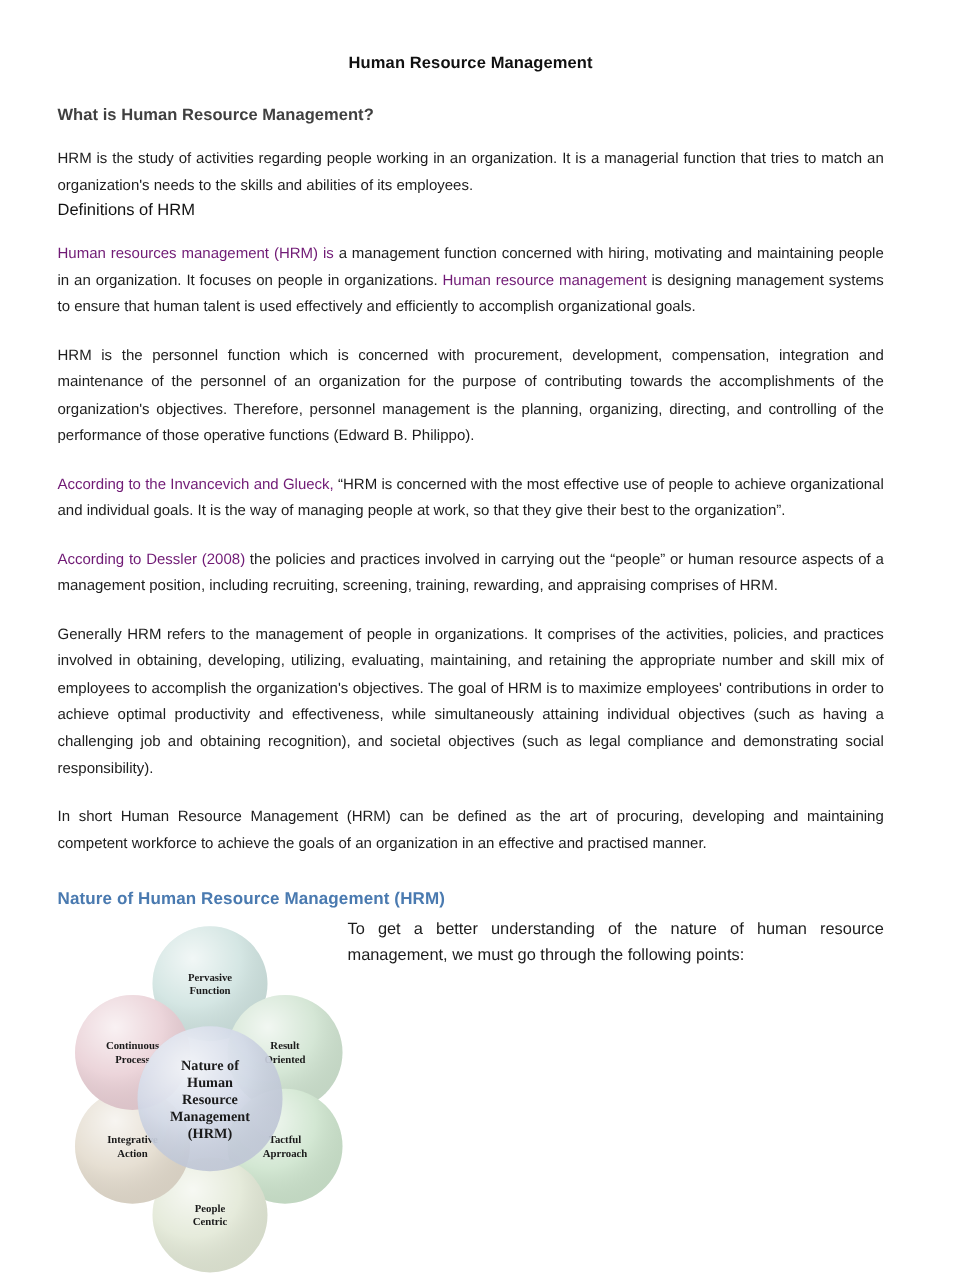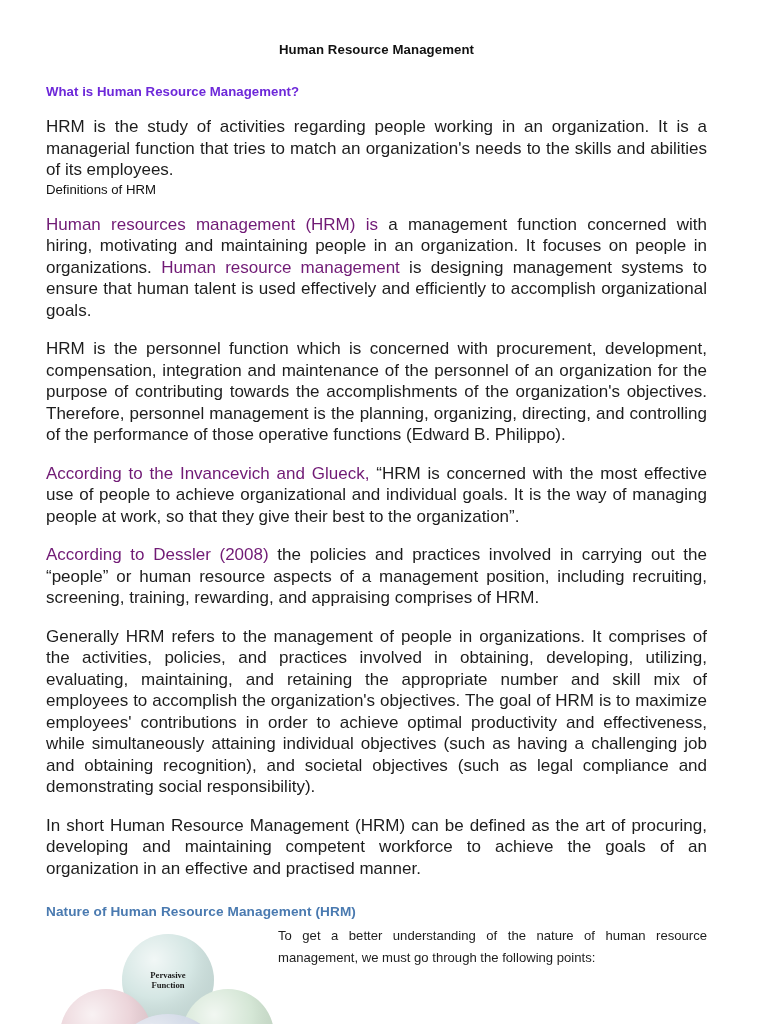--- a/index.html
+++ b/index.html
@@ -28,26 +28,26 @@
     font-size: 13.2px;
     letter-spacing: 0.1px;
     margin: 6px 0 0 0;
     color: #111;
   }
 
   h2.section-q {
     font-weight: bold;
     font-size: 13.2px;
     margin: 27px 0 0 0;
-    color: #6d28d9;
+    color: #404040;
     letter-spacing: 0.05px;
   }
 
   p.body {
-    font-size: 17px;
+    font-size: 12px;
     line-height: 21.5px;
     margin: 17px 0 0 0;
     text-align: justify;
     color: #1d1d1d;
   }
 
   .b { font-weight: normal; color: #701a75; }
 
   h3.sub-head {
     font-weight: normal;

